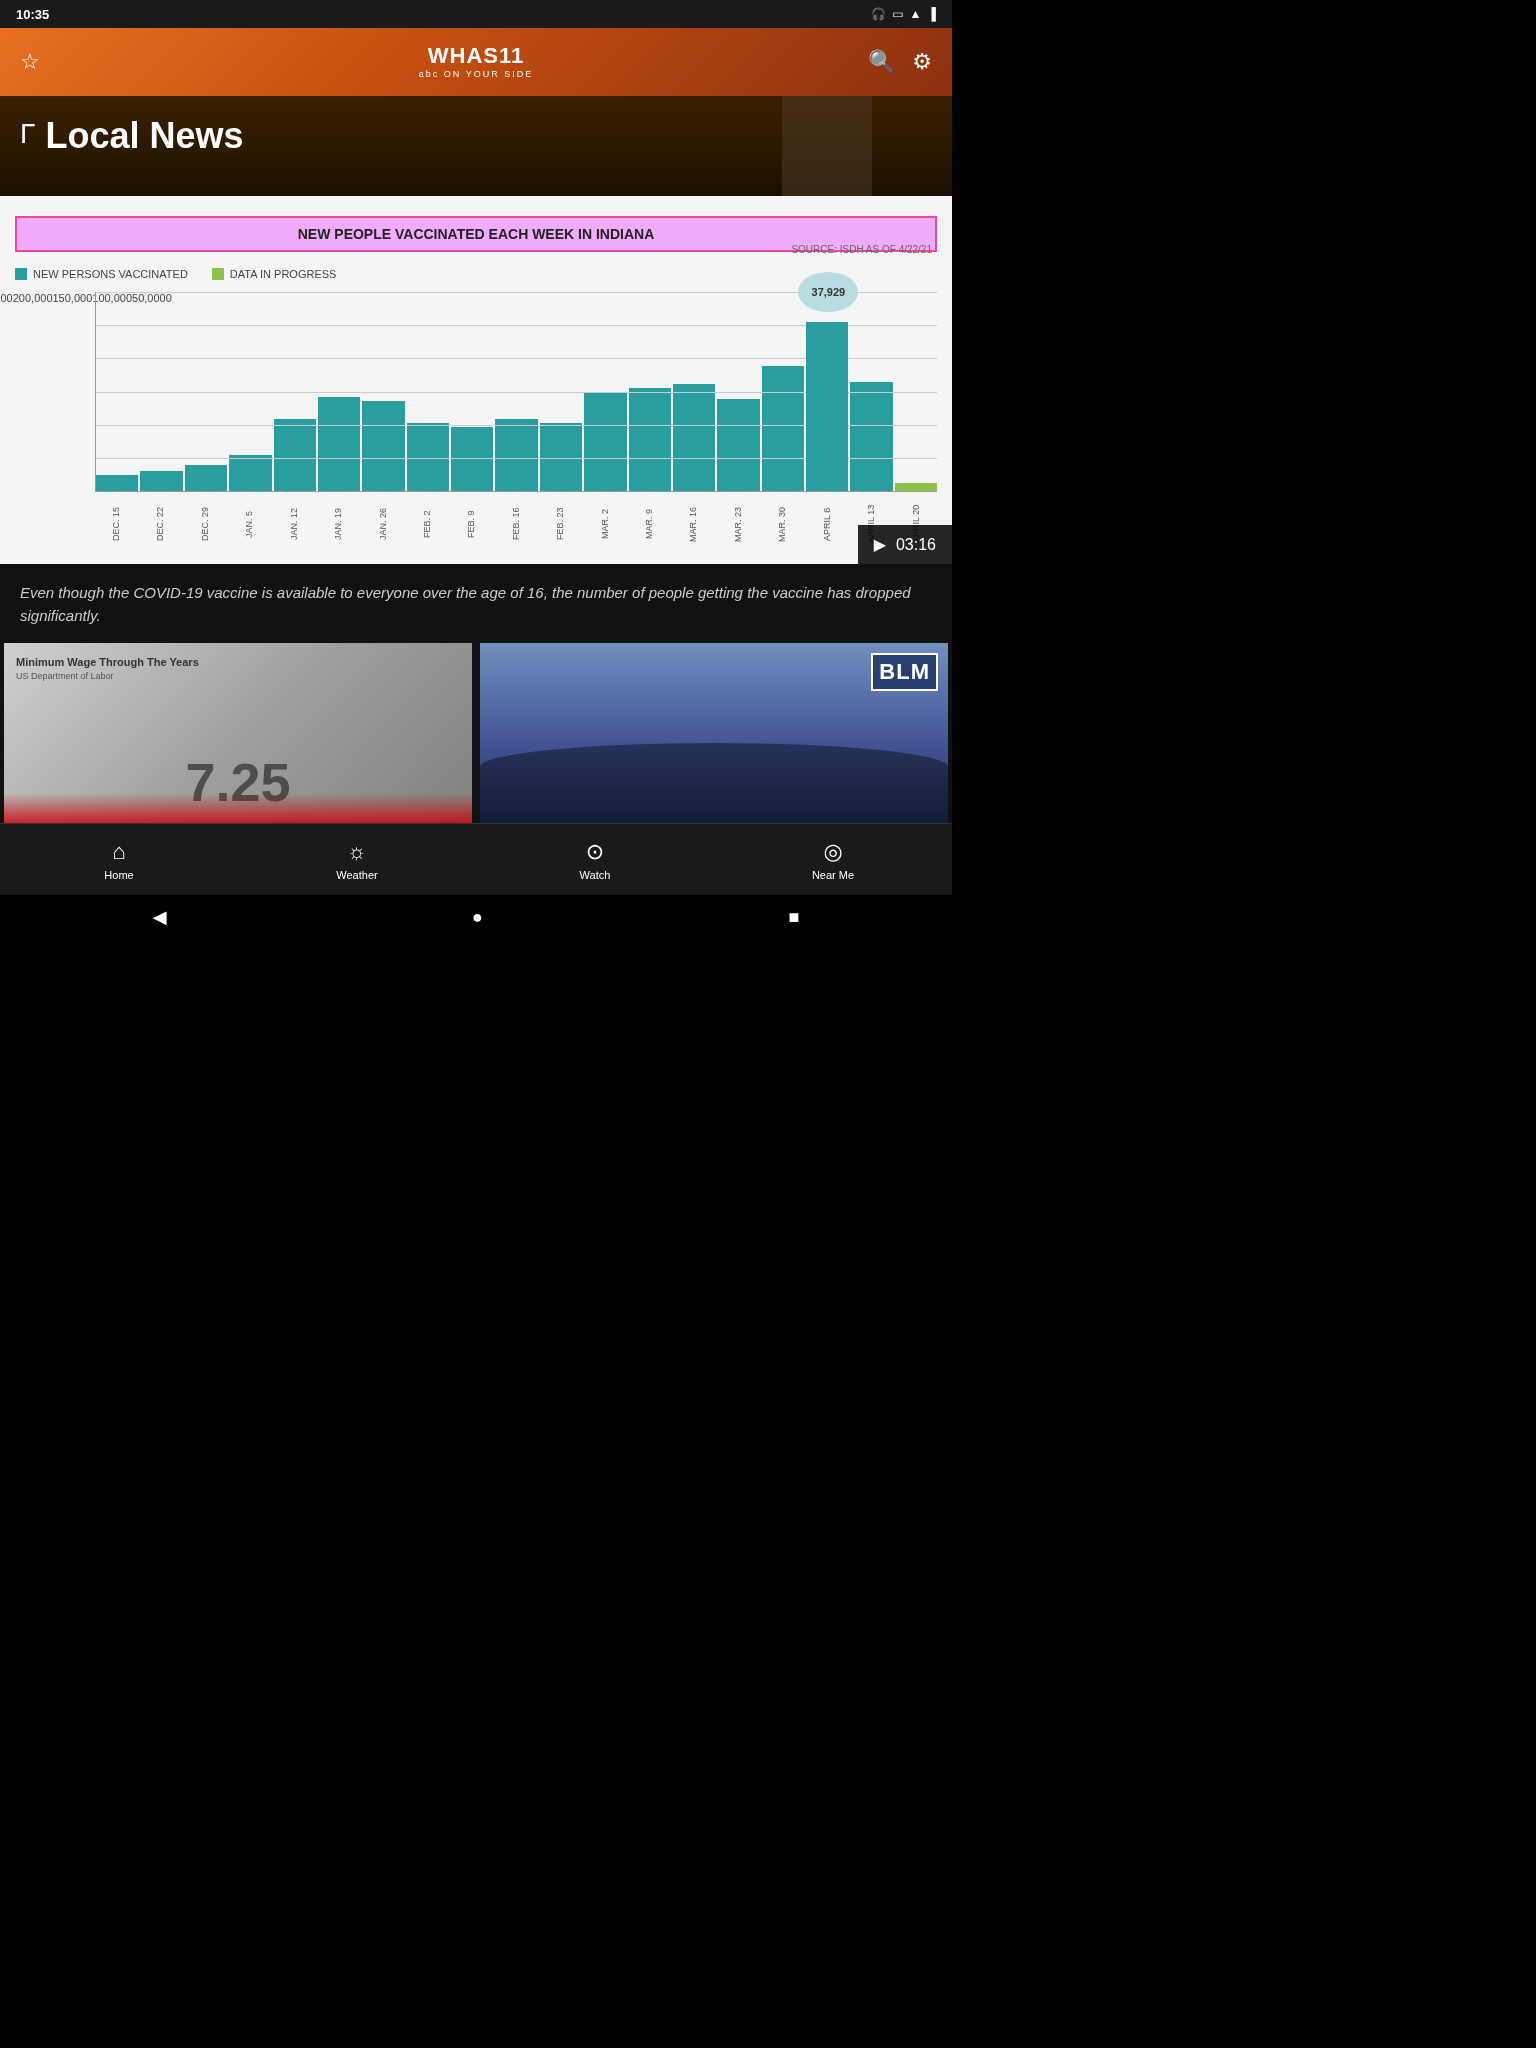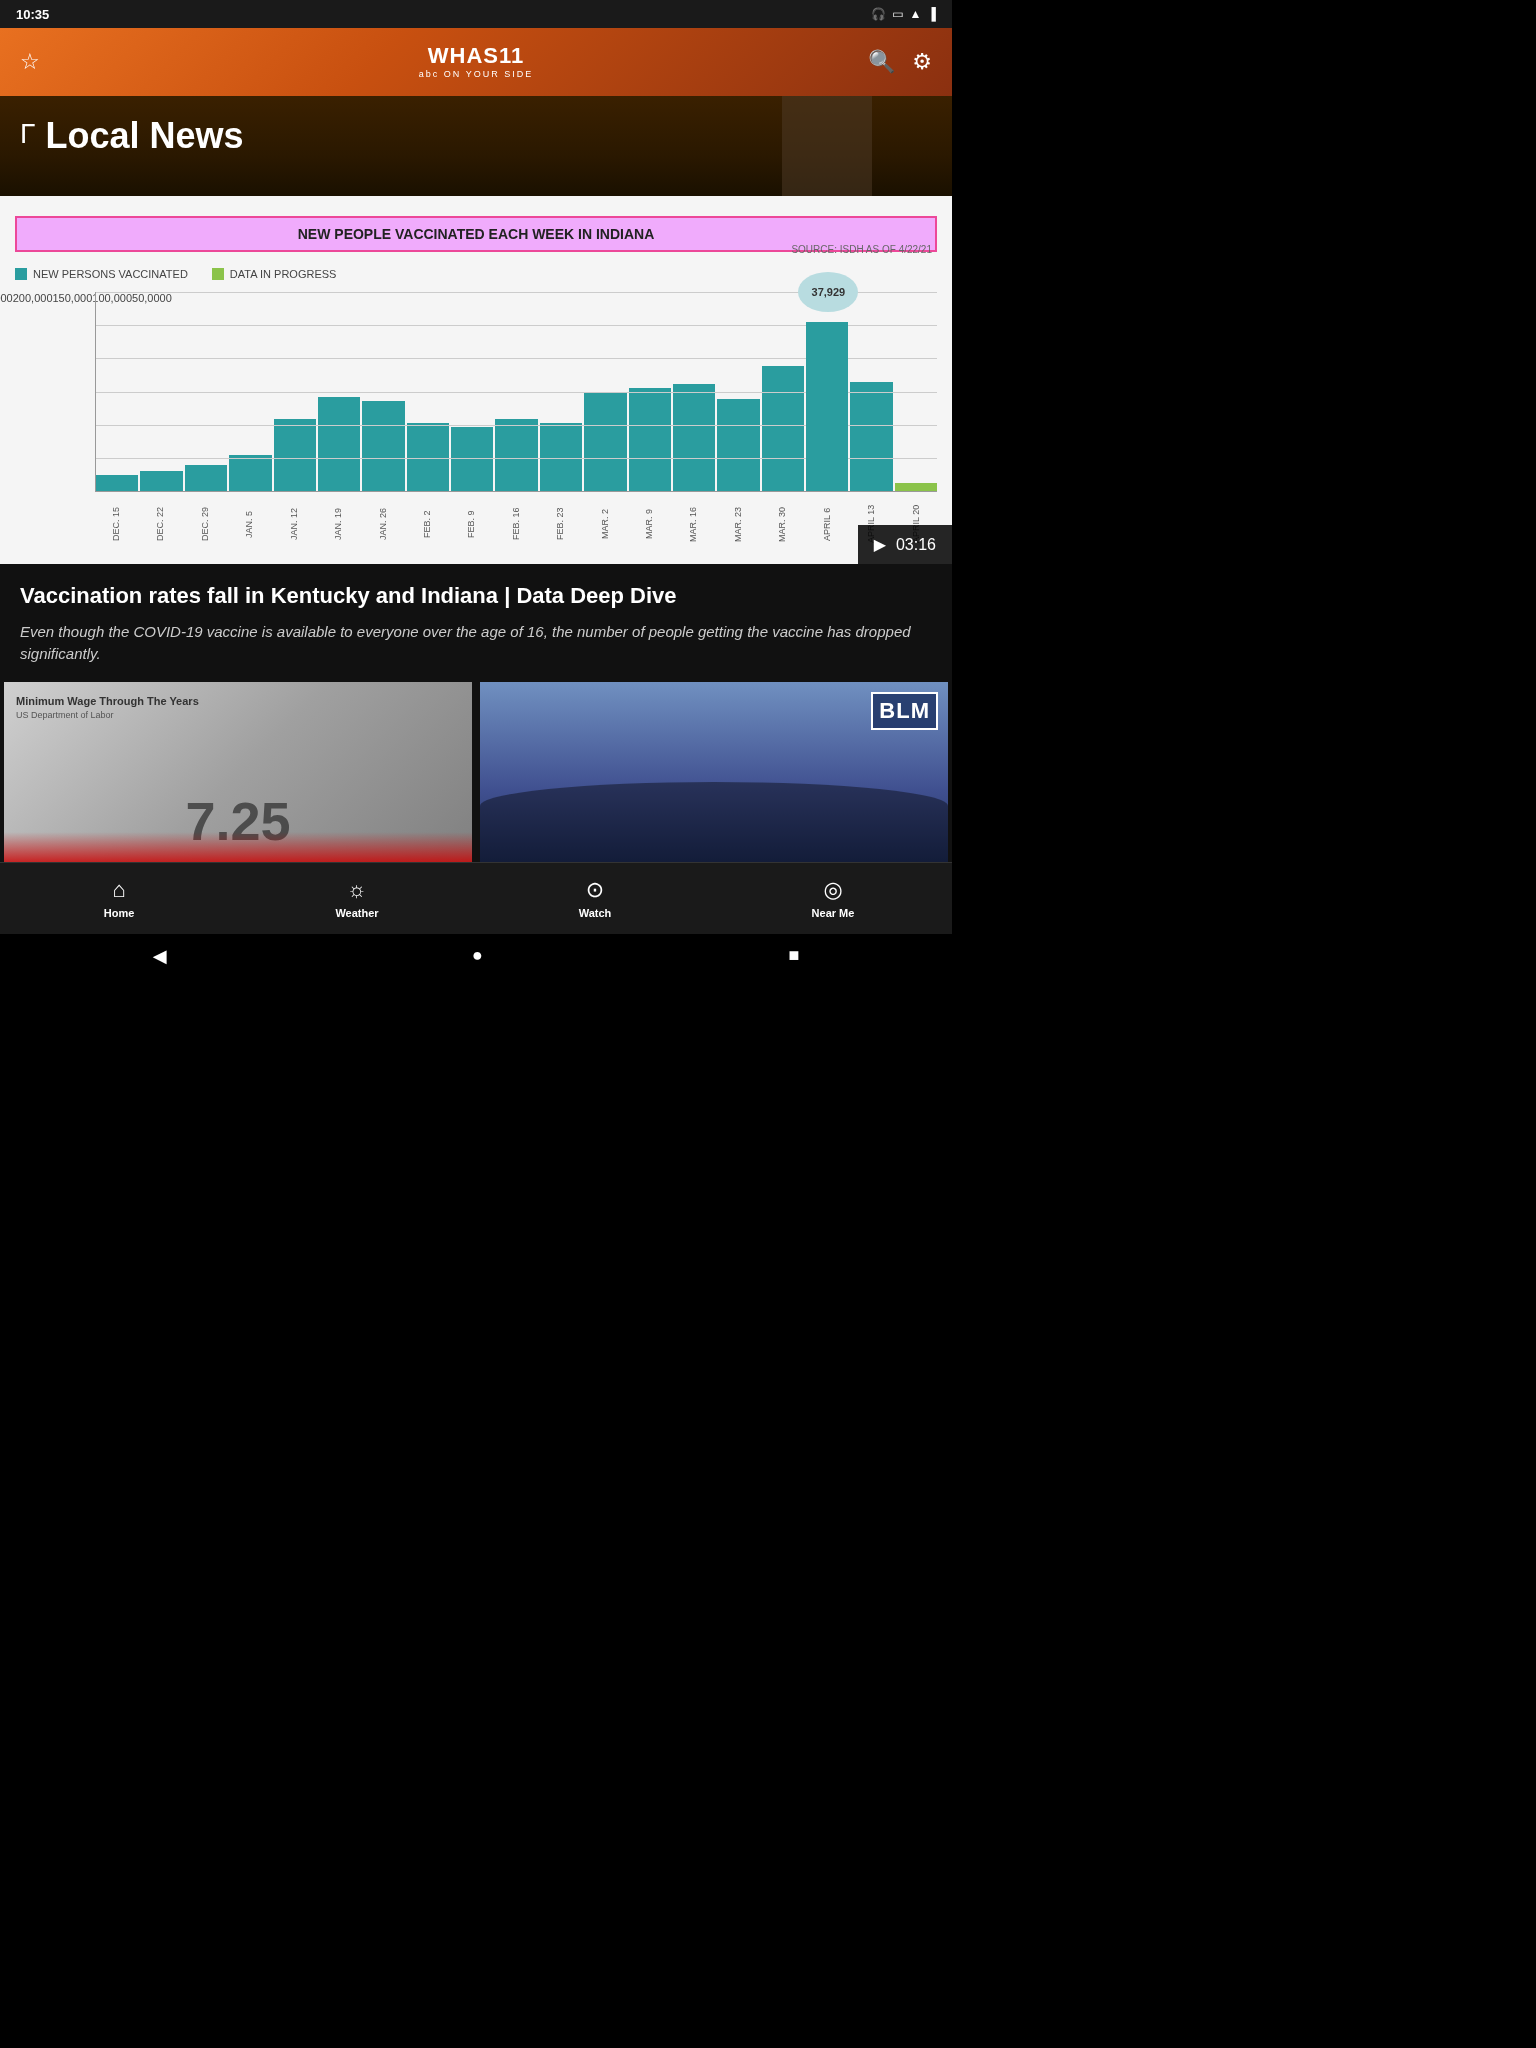--- a/index.html
+++ b/index.html
@@ -288,21 +288,20 @@
       flex: 1;
     }
     .nav-item.active {
       color: #fff;
     }
     .nav-item-icon {
       font-size: 22px;
     }
     .nav-item-label {
       font-size: 11px;
-      font-weight: bold;
     }
 
     
     .android-nav {
       background: #000;
       height: 44px;
       display: flex;
       align-items: center;
       justify-content: space-around;
     }
@@ -427,21 +426,20 @@
     </div>
 
     <div class="video-duration">
       <span class="play-icon">▶</span>
       <span>03:16</span>
     </div>
   </div>
 </div>
 
 <div class="article-text">
-  <h2 class="article-headline">Vaccination rates fall in Kentucky and Indiana | Data Deep Dive</h2>
   <p class="article-body">Even though the COVID-19 vaccine is available to everyone over the age of 16, the number of people getting the vaccine has dropped significantly.</p>
 </div>
 
 <div class="card-grid">
 
   <div class="card">
     <div class="card-img-left" style="width:100%;height:100%;position:relative;overflow:hidden;">
       <div style="font-size:11px;font-weight:bold;color:#333;line-height:1.4;">
         <div>Minimum Wage Through The Years</div>
         <div style="font-size:9px;font-weight:normal;color:#555;">US Department of Labor</div>

